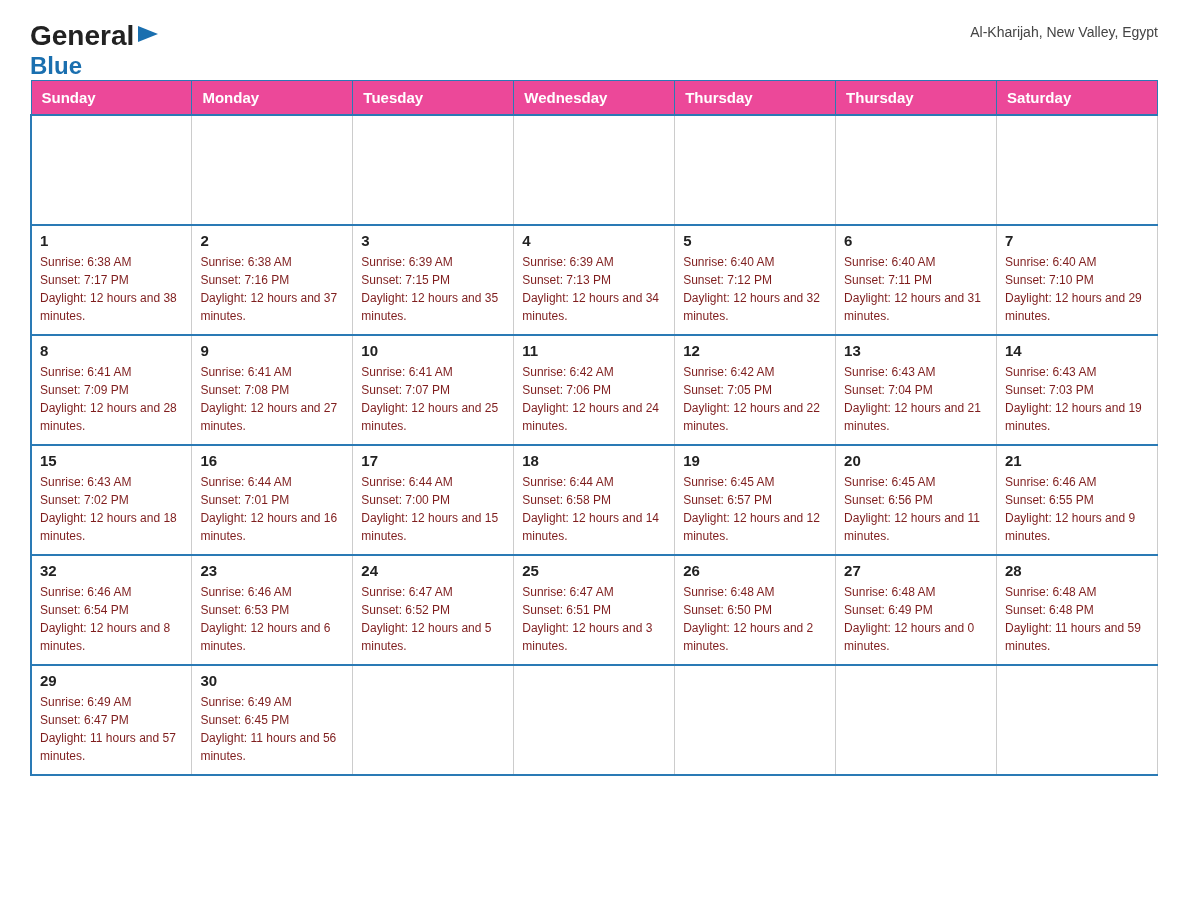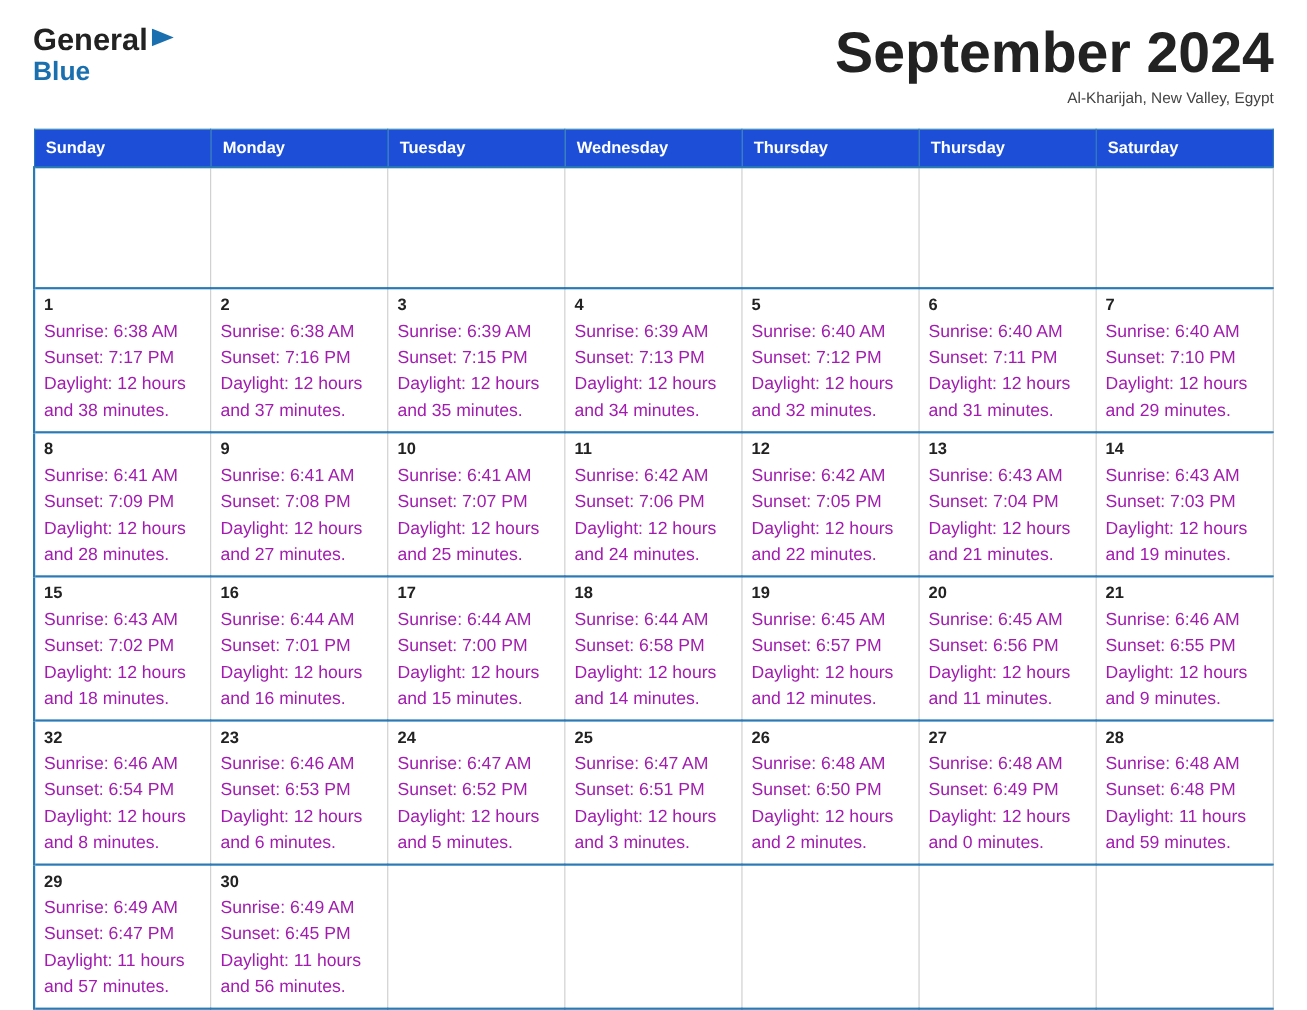--- a/index.html
+++ b/index.html
@@ -7,21 +7,20 @@
       font-family: Arial, sans-serif;
       background: #fff;
       padding: 20px 30px;
       width: 1188px;
       min-height: 918px;
     }
     .header-section {
       display: flex;
       justify-content: space-between;
       align-items: flex-start;
-      margin-bottom: 20px;
     }
     .logo-text-general {
       font-size: 28px;
       font-weight: bold;
       color: #222;
     }
     .logo-text-blue {
       font-size: 24px;
       font-weight: bold;
       color: #1a6faf;
@@ -47,21 +46,21 @@
       font-size: 14px;
       color: #444;
       margin-top: 4px;
     }
     table {
       width: 100%;
       border-collapse: collapse;
       table-layout: fixed;
     }
     th {
-      background-color: #1d4ed8;
+      background-color: #ec4899;
       color: #fff;
       font-size: 15px;
       font-weight: bold;
       padding: 8px 10px;
       text-align: left;
       border: 1px solid #2a7ab5;
     }
     td {
       border: 1px solid #ccc;
       vertical-align: top;
@@ -71,23 +70,23 @@
       min-height: 100px;
       height: 110px;
     }
     .day-number {
       font-size: 15px;
       font-weight: bold;
       margin-bottom: 4px;
       display: block;
     }
     .day-info {
-      font-size: 16px;
+      font-size: 12px;
       line-height: 1.5;
-      color: #a21caf;
+      color: #7f1d1d;
     }
     tr td:first-child {
       border-left: 2px solid #2a7ab5;
     }
     tr {
       border-bottom: 2px solid #2a7ab5;
     }
   </style>
 </head>
 <body>
@@ -98,21 +97,20 @@
       <span class="logo-text-general">General</span>
       <div style="display:flex; flex-direction:column; align-items:flex-start; margin-left:4px;">
         <svg width="20" height="20" viewBox="0 0 20 20">
           <polygon points="0,0 20,8 0,16" fill="#1a6faf"></polygon>
         </svg>
       </div>
     </div>
     <span class="logo-text-blue">Blue</span>
   </div>
   <div class="title-section">
-    <div class="month-title">September 2024</div>
     <div class="location-title">Al-Kharijah, New Valley, Egypt</div>
   </div>
 </div>
 
 <table>
   <thead>
     <tr>
       <th>Sunday</th>
       <th>Monday</th>
       <th>Tuesday</th>

